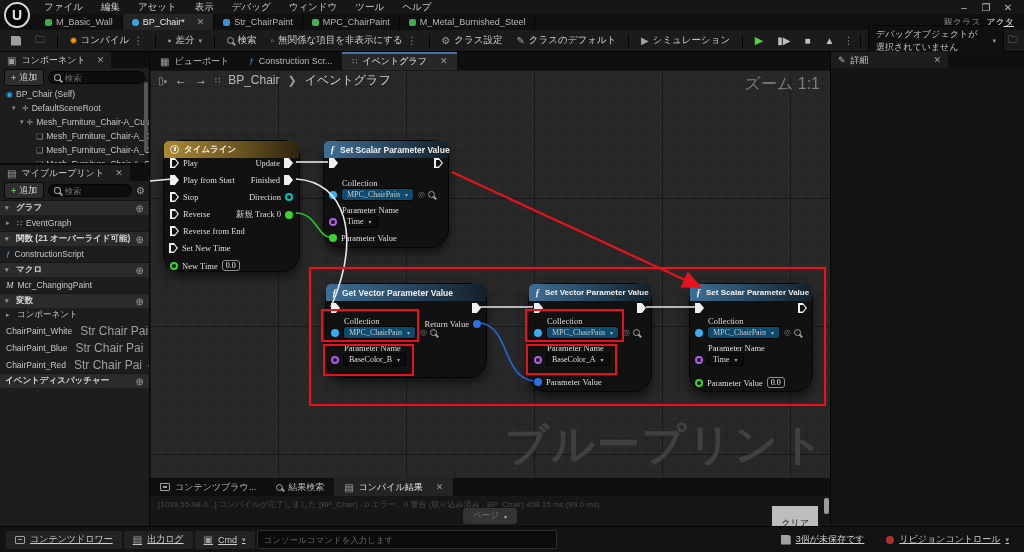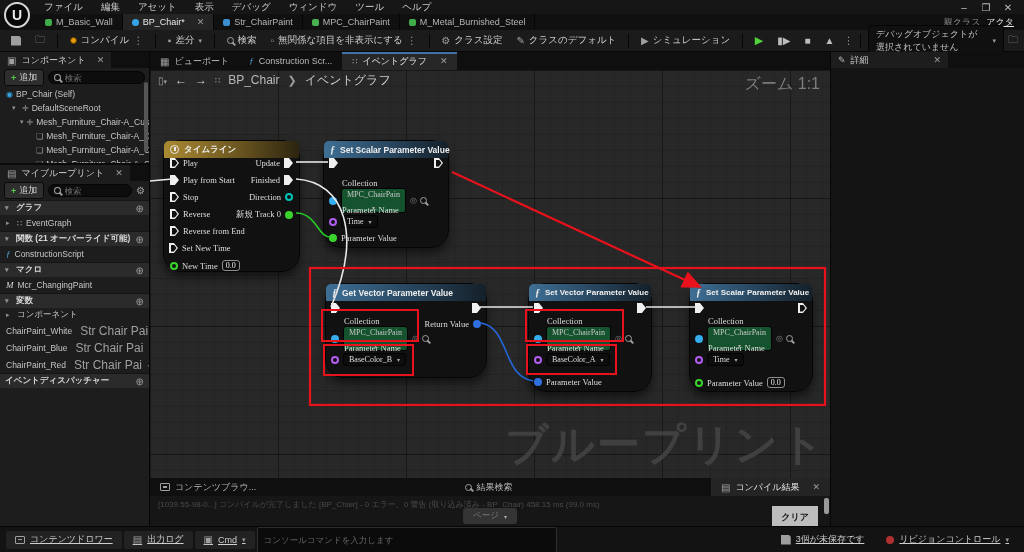--- a/index.html
+++ b/index.html
@@ -116,49 +116,49 @@
   .nrow { position:absolute; display:flex; align-items:center; gap:4px; font-size:8.5px; color:#dedede; white-space:nowrap;font-family:Liberation Serif, serif; }
   .exec { width:9px; height:10px; background:#f0f0f0; clip-path:polygon(0 0,55% 0,100% 50%,55% 100%,0 100%); position:relative; flex:0 0 auto; }
   .exec.hollow::after { content:''; position:absolute; left:1.5px; top:1.5px; right:1.5px; bottom:1.5px;
     background:#101010; clip-path:polygon(0 0,55% 0,100% 50%,55% 100%,0 100%); }
   .pin { width:8px; height:8px; border-radius:50%; border:2px solid currentColor; flex:0 0 auto; }
   .pin.filled { background:currentColor; }
   .c-cyan { color:#35aef0; } .c-purple { color:#b05df0; } .c-green { color:#3ad42c; }
   .c-blue { color:#2f6fe0; } .c-teal { color:#00c2b8; }
   .dd { background:#0d0d0d; border:1px solid #020202; border-radius:3px; color:#dedede; font-size:8px;
     padding:1px 5px; display:inline-flex; gap:5px; align-items:center; }
-  .dd.gray { background:#14532d; color:#c9c9c9;flex-direction:column; }
+  .dd.gray { background:#0c4a6e; color:#c9c9c9; }
   .ddchev { color:#a8a8a8; font-size:6px; }
   .vbox { background:#0d0d0d; border:1px solid #8f8f8f; border-radius:3px; color:#eee; font-size:8px; padding:0 3px; }
   .nlabel { font-size:8.5px; color:#dedede; }
   .ghosted { color:#7d7d7d; font-size:8px; display:inline-flex; gap:3px; align-items:center; }
 
   #wires { position:absolute; left:0; top:0; z-index:4; pointer-events:none; }
   #annots { position:absolute; left:0; top:0; z-index:7; pointer-events:none; }
 
-  #bottom-tabs { height:18px; background:#0f0f0f; display:flex; align-items:stretch;justify-content:space-between; }
+  #bottom-tabs { height:18px; background:#0f0f0f; display:flex; align-items:stretch; }
   #log-area { position:relative; height:30px; background:#161616; flex:1; }
   .log-line { position:absolute; left:8px; top:3px; font-size:8px; color:#5a5a5a; opacity:.75; white-space:nowrap; }
   .page-btn { position:absolute; left:50%; transform:translateX(-50%); top:12px; background:#343434; border-radius:3px;
     color:#7c7c7c; font-size:8.5px; padding:2px 10px; display:flex; gap:5px; align-items:center; }
   .clear-btn { position:absolute; right:12px; top:10px; background:#bdbdbd; border-radius:0; color:#161616;
-    font-size:9px; padding:5px 9px;font-weight:bold; }
+    font-size:9px; padding:11px 9px; }
   .log-scroll { position:absolute; right:1px; top:2px; width:5px; height:16px; background:#9a9a9a; border-radius:2px; }
 
   
   #rightcol { left:830px; top:52px; width:194px; height:474px; background:#181818; border-left:1px solid #060606; }
   #rightcol .body { height:458px; background:#141414; }
   .pen-ic { color:#bdbdbd; font-size:9px; }
 
   
   #statusbar { left:0; top:526px; width:1024px; height:26px; background:#131313; display:flex; align-items:center;
     gap:2px; padding:0 6px; border-top:1px solid #050505; font-size:9px; }
   .sb-btn { display:flex; align-items:center; gap:5px; background:#222222; height:18px; padding:0 9px;
     border-radius:2px; color:#cfcfcf; white-space:nowrap;text-decoration:underline; }
-  .console-input { width:300px; height:26px; background:#0b0b0b; border:1px solid #2e2e2e; border-radius:2px;
+  .console-input { width:300px; height:19px; background:#0b0b0b; border:1px solid #2e2e2e; border-radius:2px;
     color:#bdbdbd; font-size:8.5px; padding:0 6px; outline:none; font-family:"Liberation Sans",sans-serif; }
   .console-input::placeholder { color:#666; }
   .sb-right { margin-left:auto; display:flex; gap:4px; align-items:flex-end; }
   .rev-ic { width:8px; height:8px; border-radius:50%; background:#b03030; }
   .drawer-ic { width:10px; height:8px; border:1.5px solid #9f9f9f; border-radius:1px; position:relative; }
   .drawer-ic::after { content:''; position:absolute; left:2px; top:2px; width:4px; height:1.5px; background:#9f9f9f; }
 </style>
 </head>
 <body>
 

